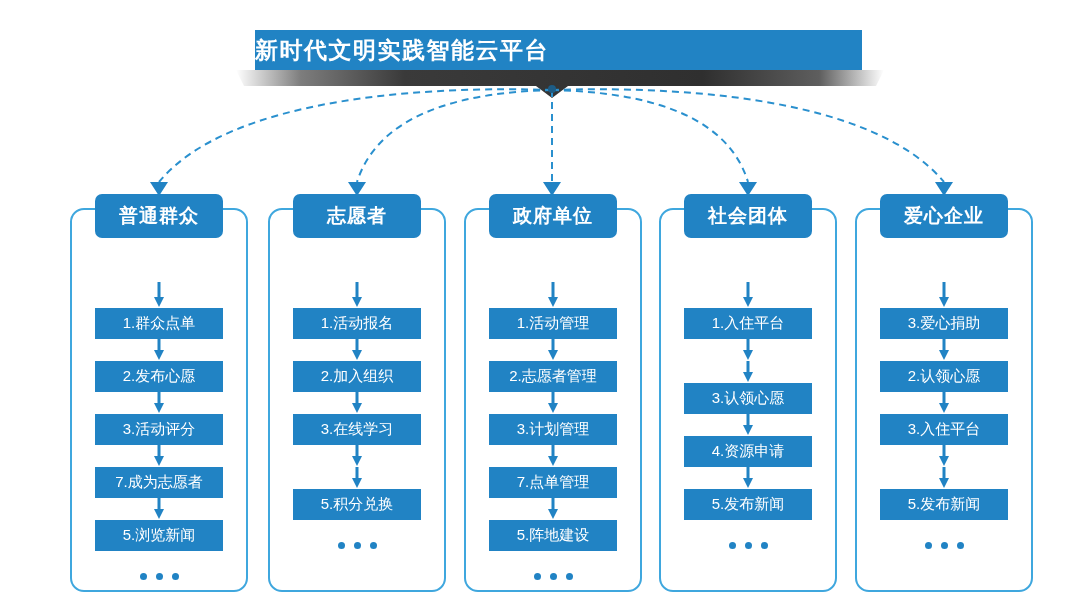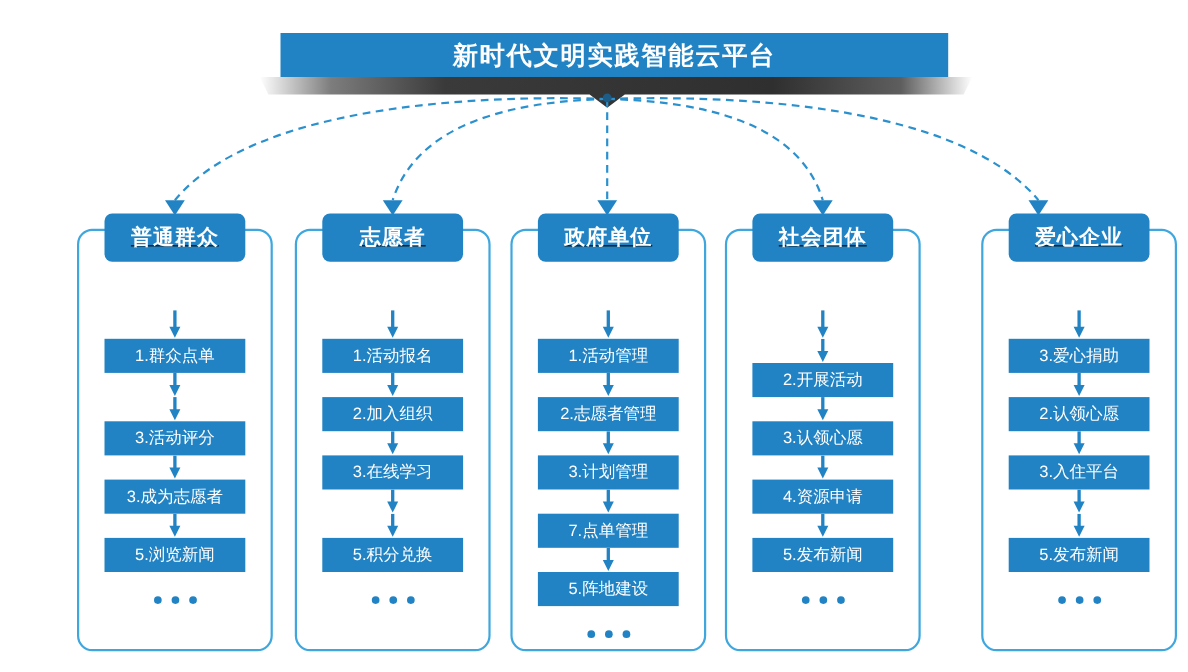--- a/index.html
+++ b/index.html
@@ -30,21 +30,20 @@
   }
   #platform-title-bar {
     position: absolute;
     left: 255px;
     top: 30px;
     width: 607px;
     height: 40px;
     background: #2183C4;
     display: flex;
     align-items: center;
-    justify-content: center;
     z-index: 4;
   }
   #platform-title-bar .title-text {
     color: #ffffff;
     font-size: 23px;
     font-weight: bold;
     letter-spacing: 1.5px;
   }
 
   
@@ -77,21 +76,20 @@
     left: 50%;
     transform: translateX(-50%);
     width: 128px;
     height: 44px;
     background: #2183C4;
     border-radius: 7px;
     display: flex;
     align-items: center;
     justify-content: center;
     z-index: 6;
-    text-decoration: underline;
   }
   .col-title .col-title-text {
     color: #ffffff;
     font-size: 19px;
     font-weight: bold;
     letter-spacing: 1px;
     white-space: nowrap;
   }
 
   .items-wrap {
@@ -202,33 +200,36 @@
           <rect x="5.5" y="0" width="3" height="17" fill="#2183C4"></rect>
           <polygon points="2,15 12,15 7,25" fill="#2183C4"></polygon>
         </svg>
       <div class="item-box">
           <span class="item-text">1.群众点单</span>
         </div>
       <svg class="step-arrow" viewBox="0 0 14 22">
           <rect x="5.5" y="0" width="3" height="13" fill="#2183C4"></rect>
           <polygon points="2,11 12,11 7,21" fill="#2183C4"></polygon>
         </svg>
+      <div class="item-box">
+          <span class="item-text">2.发布心愿</span>
+        </div>
       <svg class="step-arrow" viewBox="0 0 14 22">
           <rect x="5.5" y="0" width="3" height="13" fill="#2183C4"></rect>
           <polygon points="2,11 12,11 7,21" fill="#2183C4"></polygon>
         </svg>
       <div class="item-box">
           <span class="item-text">3.活动评分</span>
         </div>
       <svg class="step-arrow" viewBox="0 0 14 22">
           <rect x="5.5" y="0" width="3" height="13" fill="#2183C4"></rect>
           <polygon points="2,11 12,11 7,21" fill="#2183C4"></polygon>
         </svg>
       <div class="item-box">
-          <span class="item-text">3.成为志愿者</span>
+          <span class="item-text">7.成为志愿者</span>
         </div>
       <svg class="step-arrow" viewBox="0 0 14 22">
           <rect x="5.5" y="0" width="3" height="13" fill="#2183C4"></rect>
           <polygon points="2,11 12,11 7,21" fill="#2183C4"></polygon>
         </svg>
       <div class="item-box">
           <span class="item-text">5.浏览新闻</span>
         </div>
       <div class="ellipsis-dots">
         <span class="dot"></span>
@@ -333,27 +334,27 @@
 
   <div class="column" style="left:659px;">
     <div class="col-title">
       <span class="col-title-text">社会团体</span>
     </div>
     <div class="items-wrap">
       <svg class="step-arrow first" viewBox="0 0 14 26">
           <rect x="5.5" y="0" width="3" height="17" fill="#2183C4"></rect>
           <polygon points="2,15 12,15 7,25" fill="#2183C4"></polygon>
         </svg>
-      <svg class="step-arrow" viewBox="0 0 14 22">
-          <rect x="5.5" y="0" width="3" height="13" fill="#2183C4"></rect>
-          <polygon points="2,11 12,11 7,21" fill="#2183C4"></polygon>
-        </svg>
-      <div class="item-box">
-          <span class="item-text">2.开展活动</span>
-        </div>
+      <div class="item-box">
+          <span class="item-text">1.入住平台</span>
+        </div>
+      <svg class="step-arrow" viewBox="0 0 14 22">
+          <rect x="5.5" y="0" width="3" height="13" fill="#2183C4"></rect>
+          <polygon points="2,11 12,11 7,21" fill="#2183C4"></polygon>
+        </svg>
       <svg class="step-arrow" viewBox="0 0 14 22">
           <rect x="5.5" y="0" width="3" height="13" fill="#2183C4"></rect>
           <polygon points="2,11 12,11 7,21" fill="#2183C4"></polygon>
         </svg>
       <div class="item-box">
           <span class="item-text">3.认领心愿</span>
         </div>
       <svg class="step-arrow" viewBox="0 0 14 22">
           <rect x="5.5" y="0" width="3" height="13" fill="#2183C4"></rect>
           <polygon points="2,11 12,11 7,21" fill="#2183C4"></polygon>
@@ -369,21 +370,21 @@
           <span class="item-text">5.发布新闻</span>
         </div>
       <div class="ellipsis-dots">
         <span class="dot"></span>
         <span class="dot"></span>
         <span class="dot"></span>
       </div>
     </div>
   </div>
 
-  <div class="column" style="left:892px;text-align:right;">
+  <div class="column" style="left:855px;text-align:right;">
     <div class="col-title">
       <span class="col-title-text">爱心企业</span>
     </div>
     <div class="items-wrap">
       <svg class="step-arrow first" viewBox="0 0 14 26">
           <rect x="5.5" y="0" width="3" height="17" fill="#2183C4"></rect>
           <polygon points="2,15 12,15 7,25" fill="#2183C4"></polygon>
         </svg>
       <div class="item-box">
           <span class="item-text">3.爱心捐助</span>

